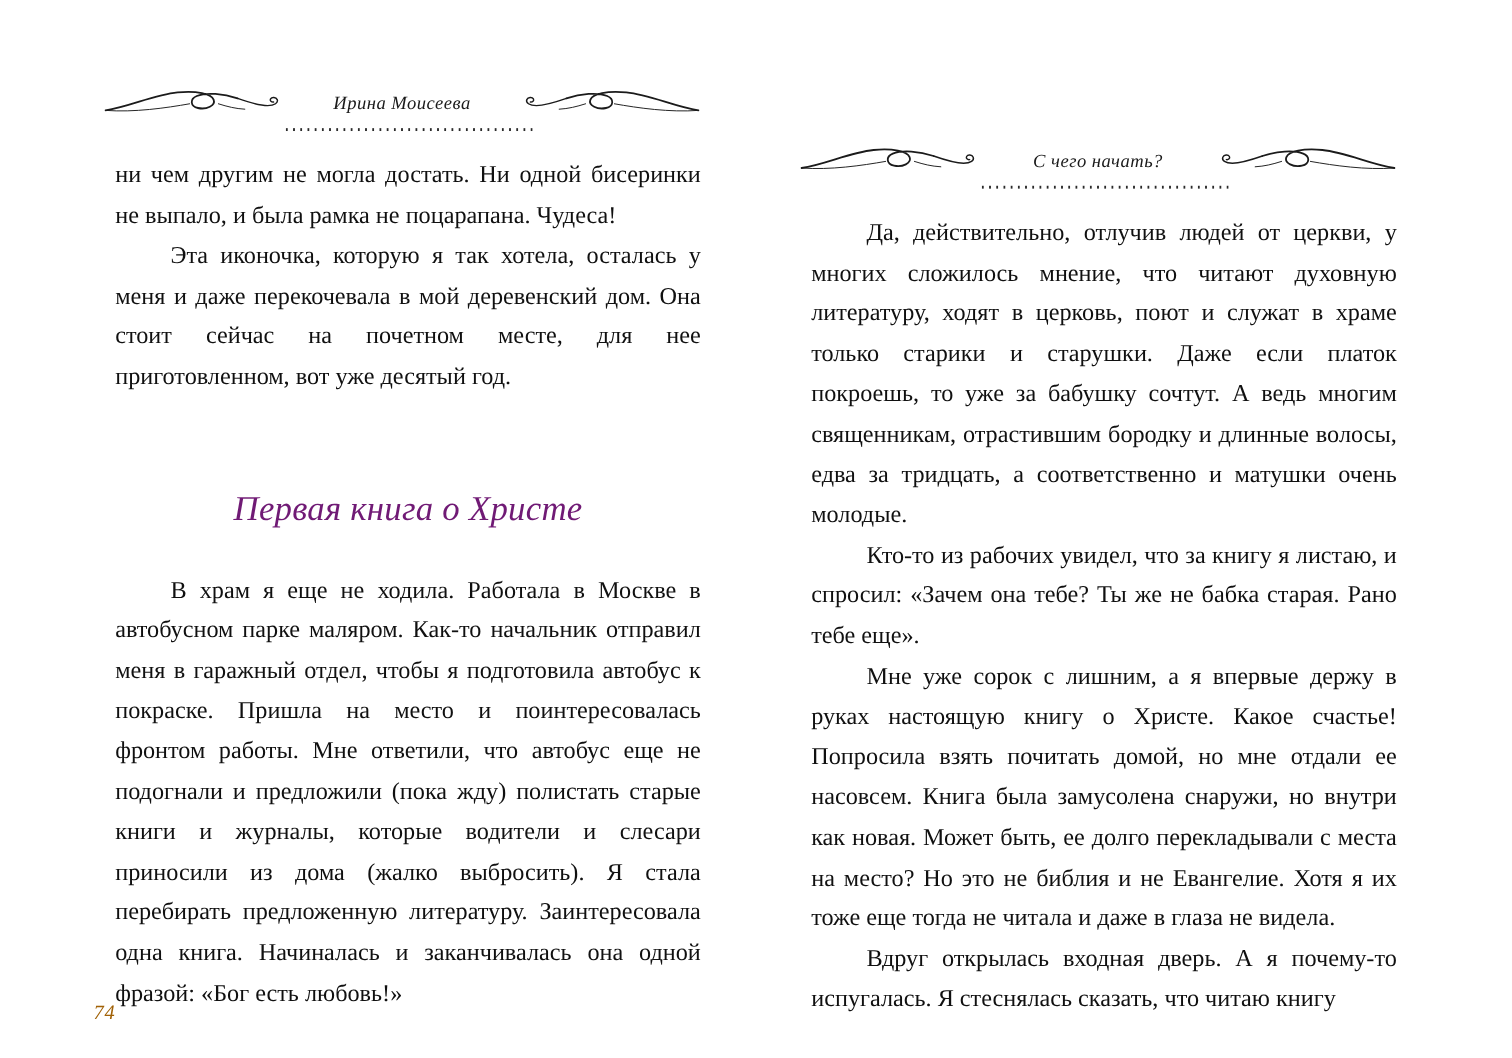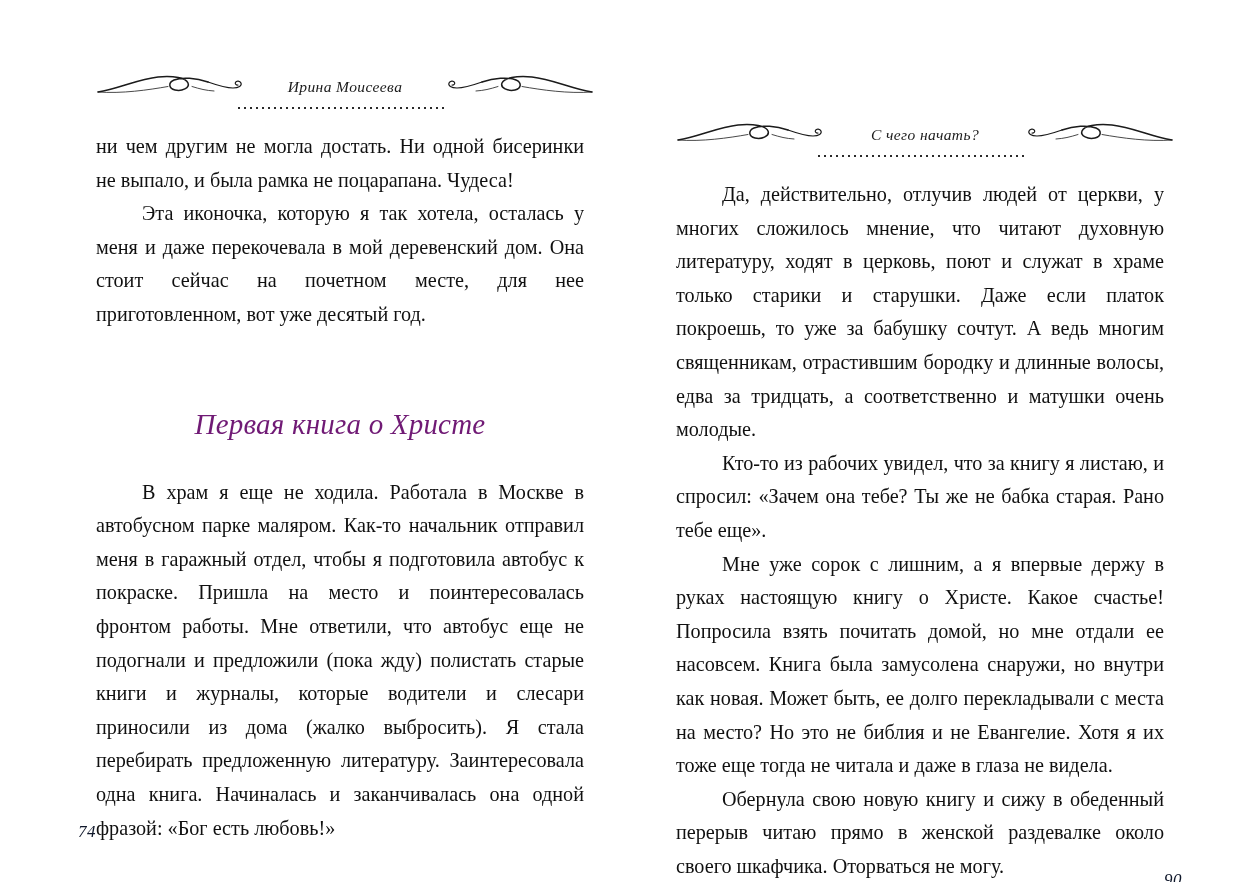--- a/index.html
+++ b/index.html
@@ -40,21 +40,21 @@
     position: relative;
     height: 58px;
     margin-top: 58px;
     display: flex;
     align-items: center;
     justify-content: center;
   }
   .runhead-row {
     display: flex;
     align-items: center;
-    justify-content: flex-start;
+    justify-content: flex-end;
     width: 100%;
     gap: 0;
   }
   .orn {
     flex: 0 0 auto;
     width: 170px;
     height: 34px;
     display: block;
   }
   .orn.right { transform: scaleX(-1); }
@@ -106,24 +106,24 @@
     font-size: 29px;
     line-height: 36px;
     margin: 74px 0 34px 0;
     letter-spacing: 0.2px;
     color: #701a75;
   }
 
   
   .folio {
     position: absolute;
-    bottom: 40px;
+    bottom: 28px;
     font-style: italic;
     font-size: 17px;
-    color: #0f172a;
+    color: #a16207;
     letter-spacing: 0.5px;
   }
   .folio-left  { left: 78px; }
   .folio-right { right: 78px; }
 </style>
 </head>
 <body>
 
 <div class="spread">
 
@@ -190,20 +190,19 @@
           </g>
         </svg>
       </div>
       <div class="dotline"></div>
     </div>
 
     <div class="body">
       <p>Да, действительно, отлучив людей от церкви, у многих сложилось мнение, что читают духовную литературу, ходят в церковь, поют и служат в храме только старики и старушки. Даже если платок покроешь, то уже за бабушку сочтут. А ведь многим священникам, отрастившим бородку и длинные волосы, едва за тридцать, а соответственно и матушки очень молодые.</p>
       <p>Кто-то из рабочих увидел, что за книгу я листаю, и спросил: «Зачем она тебе? Ты же не бабка старая. Рано тебе еще».</p>
       <p>Мне уже сорок с лишним, а я впервые держу в руках настоящую книгу о Христе. Какое счастье! Попросила взять почитать домой, но мне отдали ее насовсем. Книга была замусолена снаружи, но внутри как новая. Может быть, ее долго перекладывали с места на место? Но это не библия и не Евангелие. Хотя я их тоже еще тогда не читала и даже в глаза не видела.</p>
-      <p>Обернула свою новую книгу и сижу в обеденный перерыв читаю прямо в женской раздевалке около своего шкафчика. Оторваться не могу.</p>
       <p>Вдруг открылась входная дверь. А я почему-то испугалась. Я стеснялась сказать, что  читаю книгу</p>
     </div>
 
     <div class="folio folio-right">90</div>
   </div>
 
 </div>
 
 </body></html>

